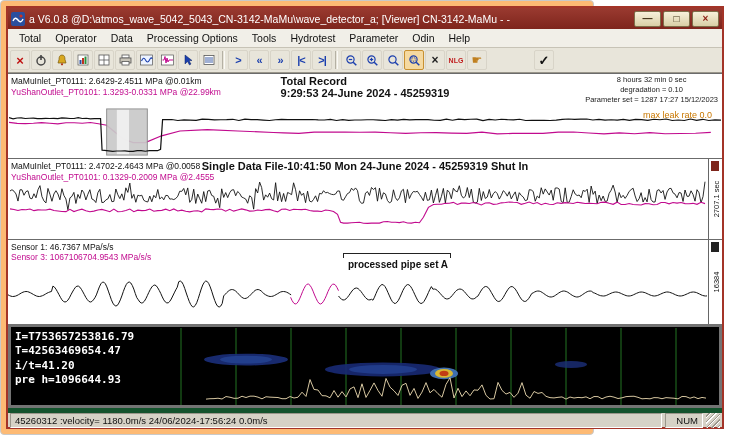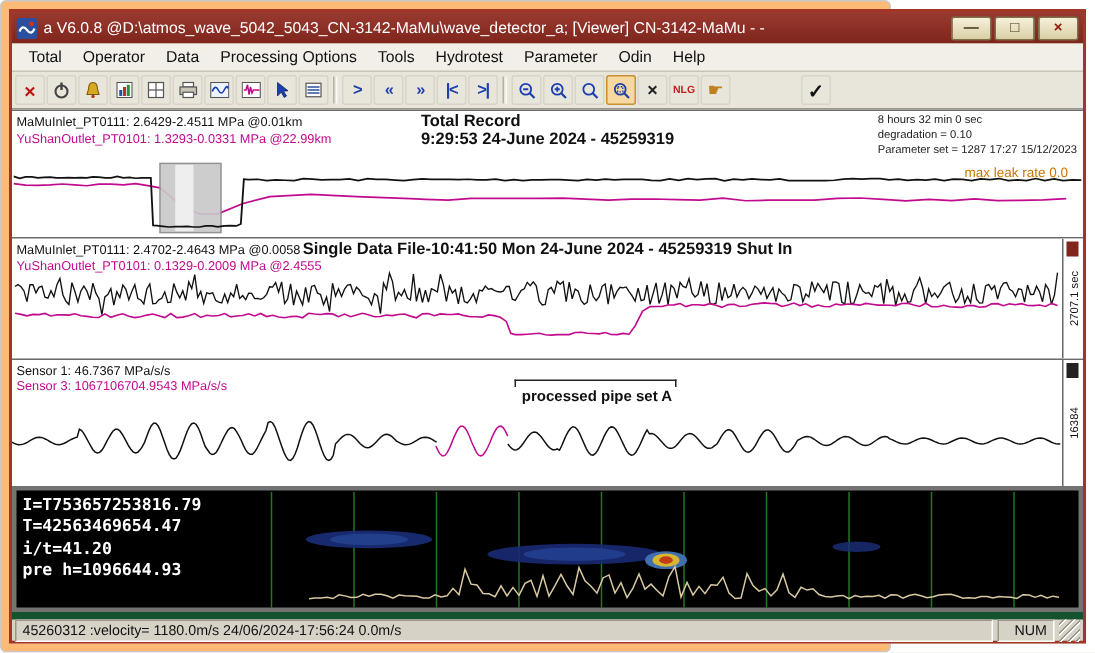--- a/index.html
+++ b/index.html
@@ -23,21 +23,21 @@
 .nlg{color:#c02020;font-weight:bold;font-size:7px}
 .hand{color:#c08020;font-size:12px}
 .chk{color:#111;font-weight:bold;font-size:13px}
 .panel{position:relative;background:#fff;border-top:1px solid #6b6b6b;overflow:hidden;flex:0 0 auto}
 .p1{height:85px}.p2{height:81px}.p3{height:85px}
 .p4{height:84px;background:#000;border:3px solid #737373}
 .lbl{position:absolute;font-size:8.5px;color:#111;white-space:nowrap;z-index:3}
 .mag{color:#c10a8e}
 .bold11{font-weight:bold;font-size:11px;color:#111;white-space:nowrap}
 .center1{position:absolute;left:50%;transform:translateX(-50%);top:1px;z-index:3}
-.info{position:absolute;right:4px;top:1px;text-align:left;font-size:7.5px;color:#222;line-height:1.3;z-index:3}
+.info{position:absolute;right:4px;top:1px;text-align:center;font-size:7.5px;color:#222;line-height:1.3;z-index:3}
 .leak{position:absolute;right:10px;top:36px;font-size:9px;color:#c87700;font-weight:normal;z-index:3}
 svg.chart{position:absolute}
 .strip{position:absolute;right:0;top:0;bottom:0;width:14px;background:#fff;border-left:1px solid #666;z-index:4}
 .stripbox{position:absolute;left:2px;top:2px;width:8px;height:10px;background:#7e251c}
 .stripbox.dark{background:#222}
 .vlabel{position:absolute;top:50%;left:50%;transform:translate(-50%,-50%) rotate(-90deg);font-size:7.5px;white-space:nowrap;color:#111}
 .bracket{position:absolute;left:335px;top:13px;width:108px;height:5px;border-top:1.5px solid #222;border-left:1.5px solid #222;border-right:1.5px solid #222;z-index:3}
 .anno{position:absolute;left:300px;top:19px;width:180px;text-align:center;font-weight:bold;font-size:10px;color:#111;z-index:3}
 .p4text{position:absolute;left:4px;top:3px;color:#fff;font-family:"DejaVu Sans Mono",monospace;font-weight:bold;font-size:11px;line-height:1.3;z-index:3}
 .statusbar{height:19px;background:#d6d2c6;display:flex;align-items:center;gap:3px;padding:1px 2px;border-top:5px solid #14532d;flex:0 0 auto}

